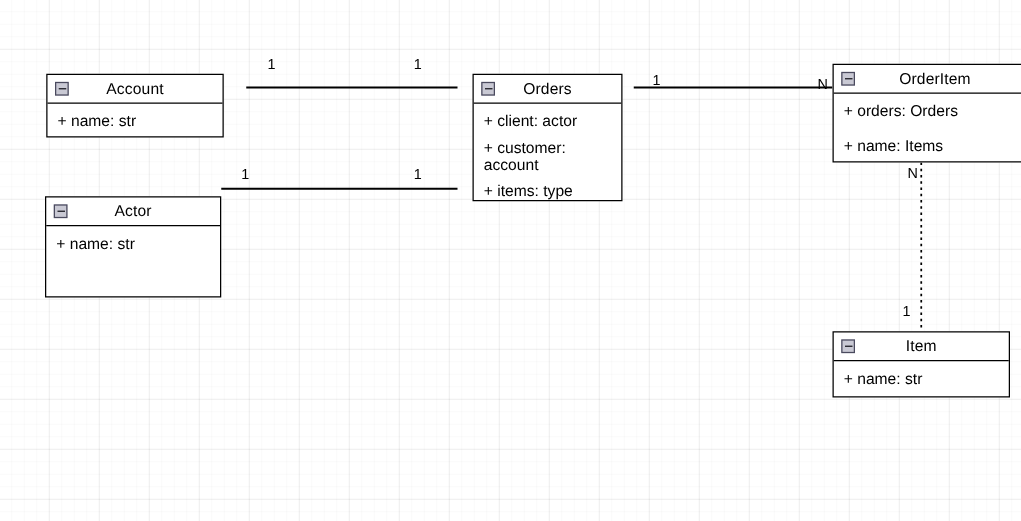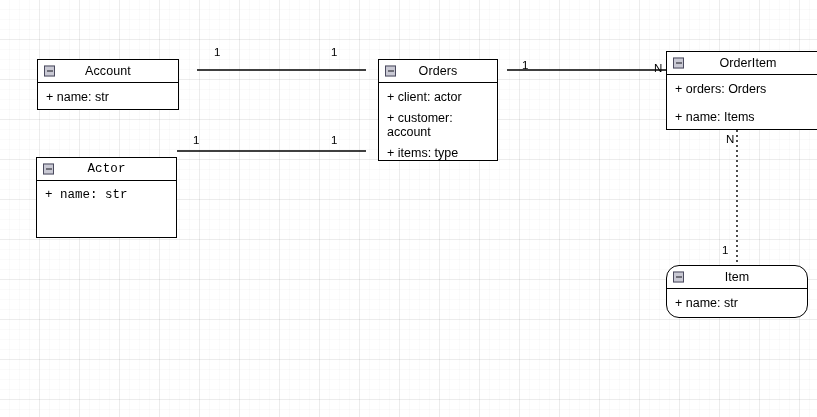--- a/index.html
+++ b/index.html
@@ -142,32 +142,32 @@
           <span class="collapse-icon">
             <i></i>
           </span>
           <span class="class-title">OrderItem</span>
         </div>
         <div class="attr-list">
           <div class="attr-row">+ orders: Orders</div>
           <div class="attr-row">+ name: Items</div>
         </div>
       </div>
-      <div class="uml-class" style="left: 36px; top: 157px; width: 141px; height: 81px; font-family: Liberation Mono, monospace;">
+      <div class="uml-class" style="left: 36px; top: 157px; width: 141px; height: 81px;">
         <div class="class-header">
           <span class="collapse-icon">
             <i></i>
           </span>
           <span class="class-title">Actor</span>
         </div>
         <div class="attr-list">
           <div class="attr-row">+ name: str</div>
         </div>
       </div>
-      <div class="uml-class" style="left: 666px; top: 265px; width: 142px; height: 53px; border-radius: 13px;">
+      <div class="uml-class" style="left: 666px; top: 265px; width: 142px; height: 53px;">
         <div class="class-header">
           <span class="collapse-icon">
             <i></i>
           </span>
           <span class="class-title">Item</span>
         </div>
         <div class="attr-list">
           <div class="attr-row">+ name: str</div>
         </div>
       </div>

